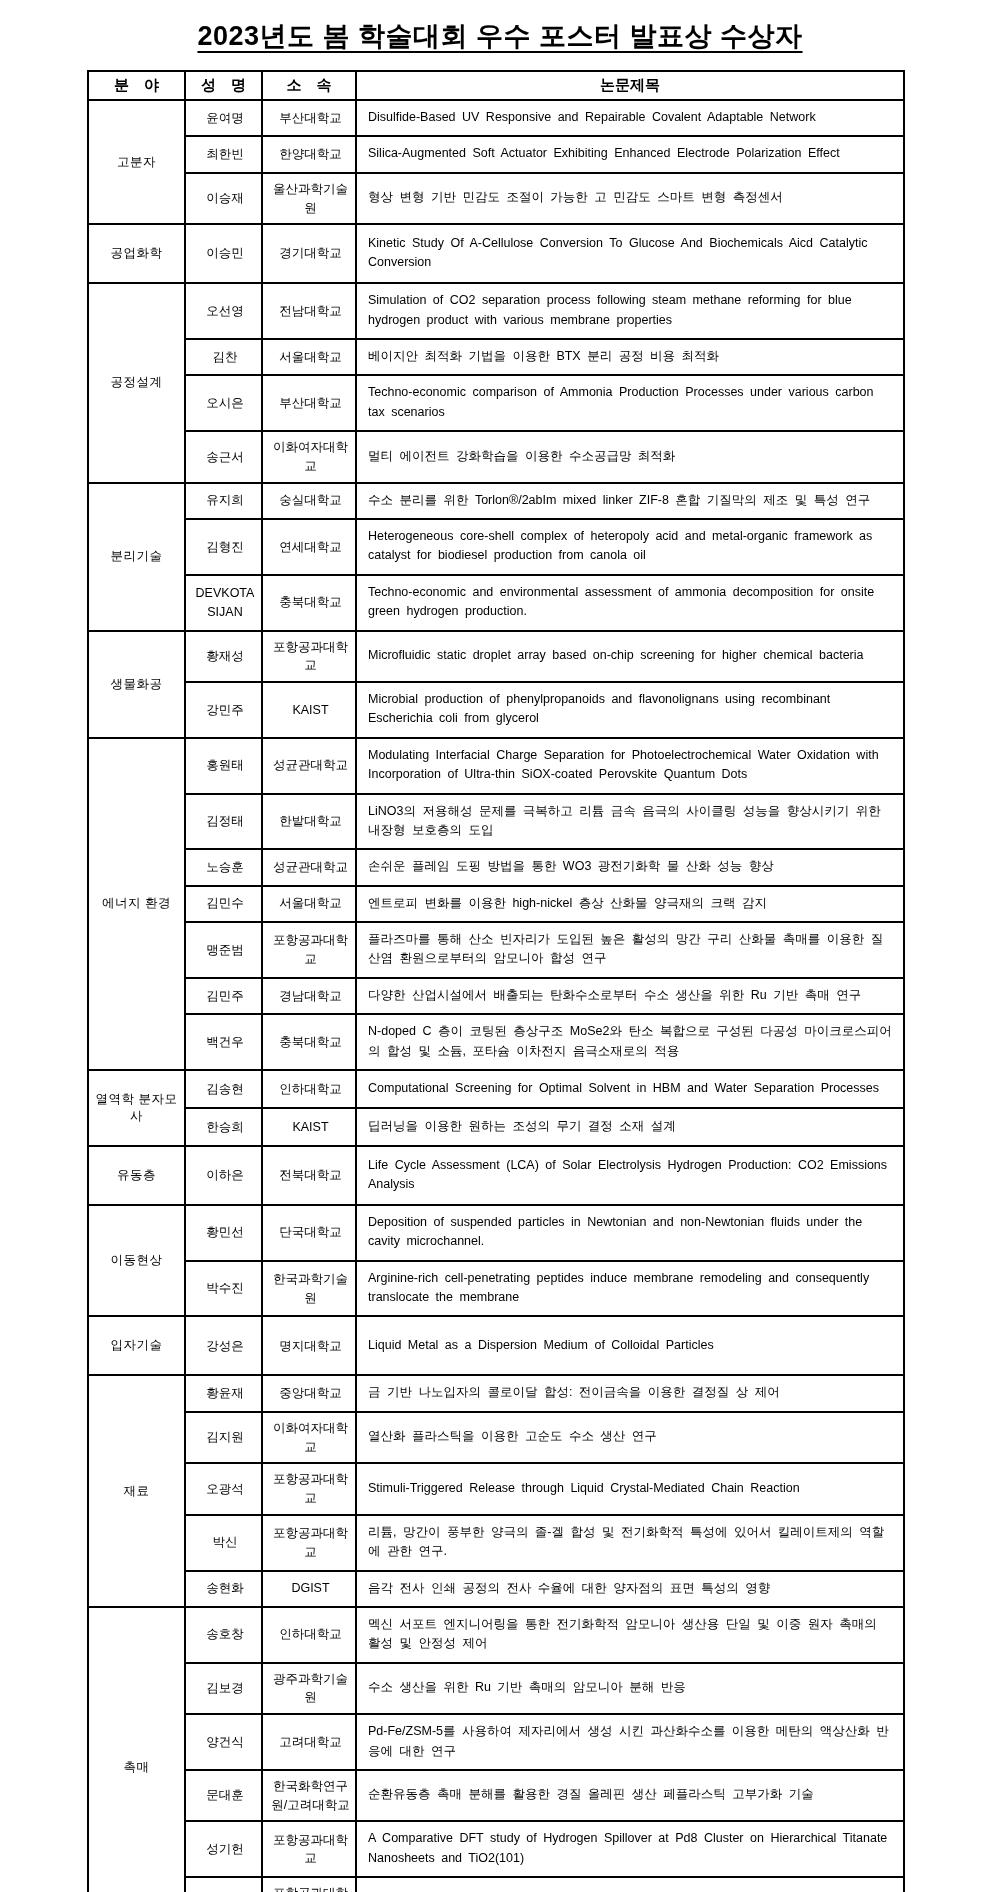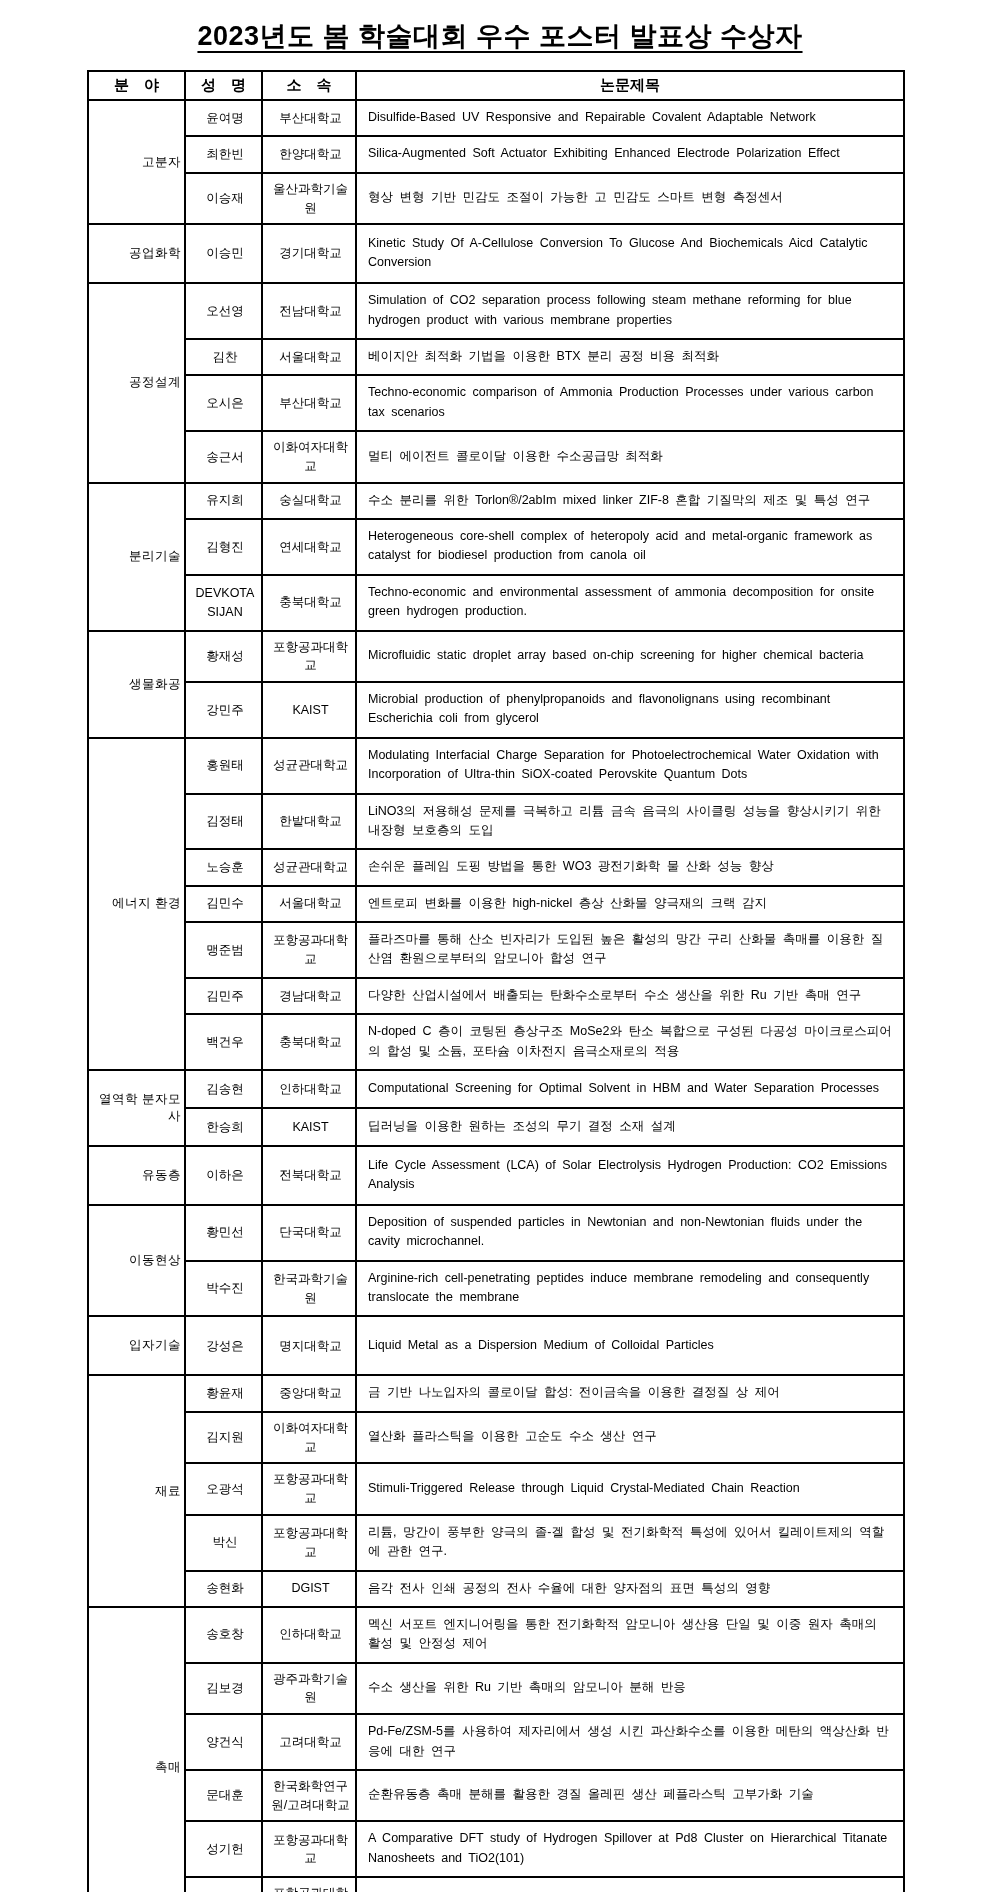--- a/index.html
+++ b/index.html
@@ -40,21 +40,21 @@
   }
   th {
     font-size: 15px;
     font-weight: bold;
     text-align: center;
     padding: 4px 12px;
     height: 17px;
   }
   td { font-size: 12.5px; }
   .field-cell {
-    text-align: right;
+    text-align: center;
     padding: 20px 3px;
     letter-spacing: 0.5px;
   }
   .name-cell {
     text-align: center;
     padding: 6px 6px 6px 9px;
     line-height: 1.5;
   }
   .affiliation-cell {
     text-align: center;
@@ -124,21 +124,21 @@
           <td class="paper-cell">베이지안 최적화 기법을 이용한 BTX 분리 공정 비용 최적화</td>
         </tr>
         <tr>
           <td class="name-cell">오시은</td>
           <td class="affiliation-cell">부산대학교</td>
           <td class="paper-cell">Techno-economic comparison of Ammonia Production Processes under various carbon tax scenarios</td>
         </tr>
         <tr>
           <td class="name-cell">송근서</td>
           <td class="affiliation-cell">이화여자대학교</td>
-          <td class="paper-cell">멀티 에이전트 콜로이달 이용한 수소공급망 최적화</td>
+          <td class="paper-cell">멀티 에이전트 강화학습을 이용한 수소공급망 최적화</td>
         </tr>
         <tr>
           <td rowspan="3" class="field-cell">분리기술</td>
           <td class="name-cell">유지희</td>
           <td class="affiliation-cell">숭실대학교</td>
           <td class="paper-cell">수소 분리를 위한 Torlon®/2abIm mixed linker ZIF-8 혼합 기질막의 제조 및 특성 연구</td>
         </tr>
         <tr>
           <td class="name-cell">김형진</td>
           <td class="affiliation-cell">연세대학교</td>

